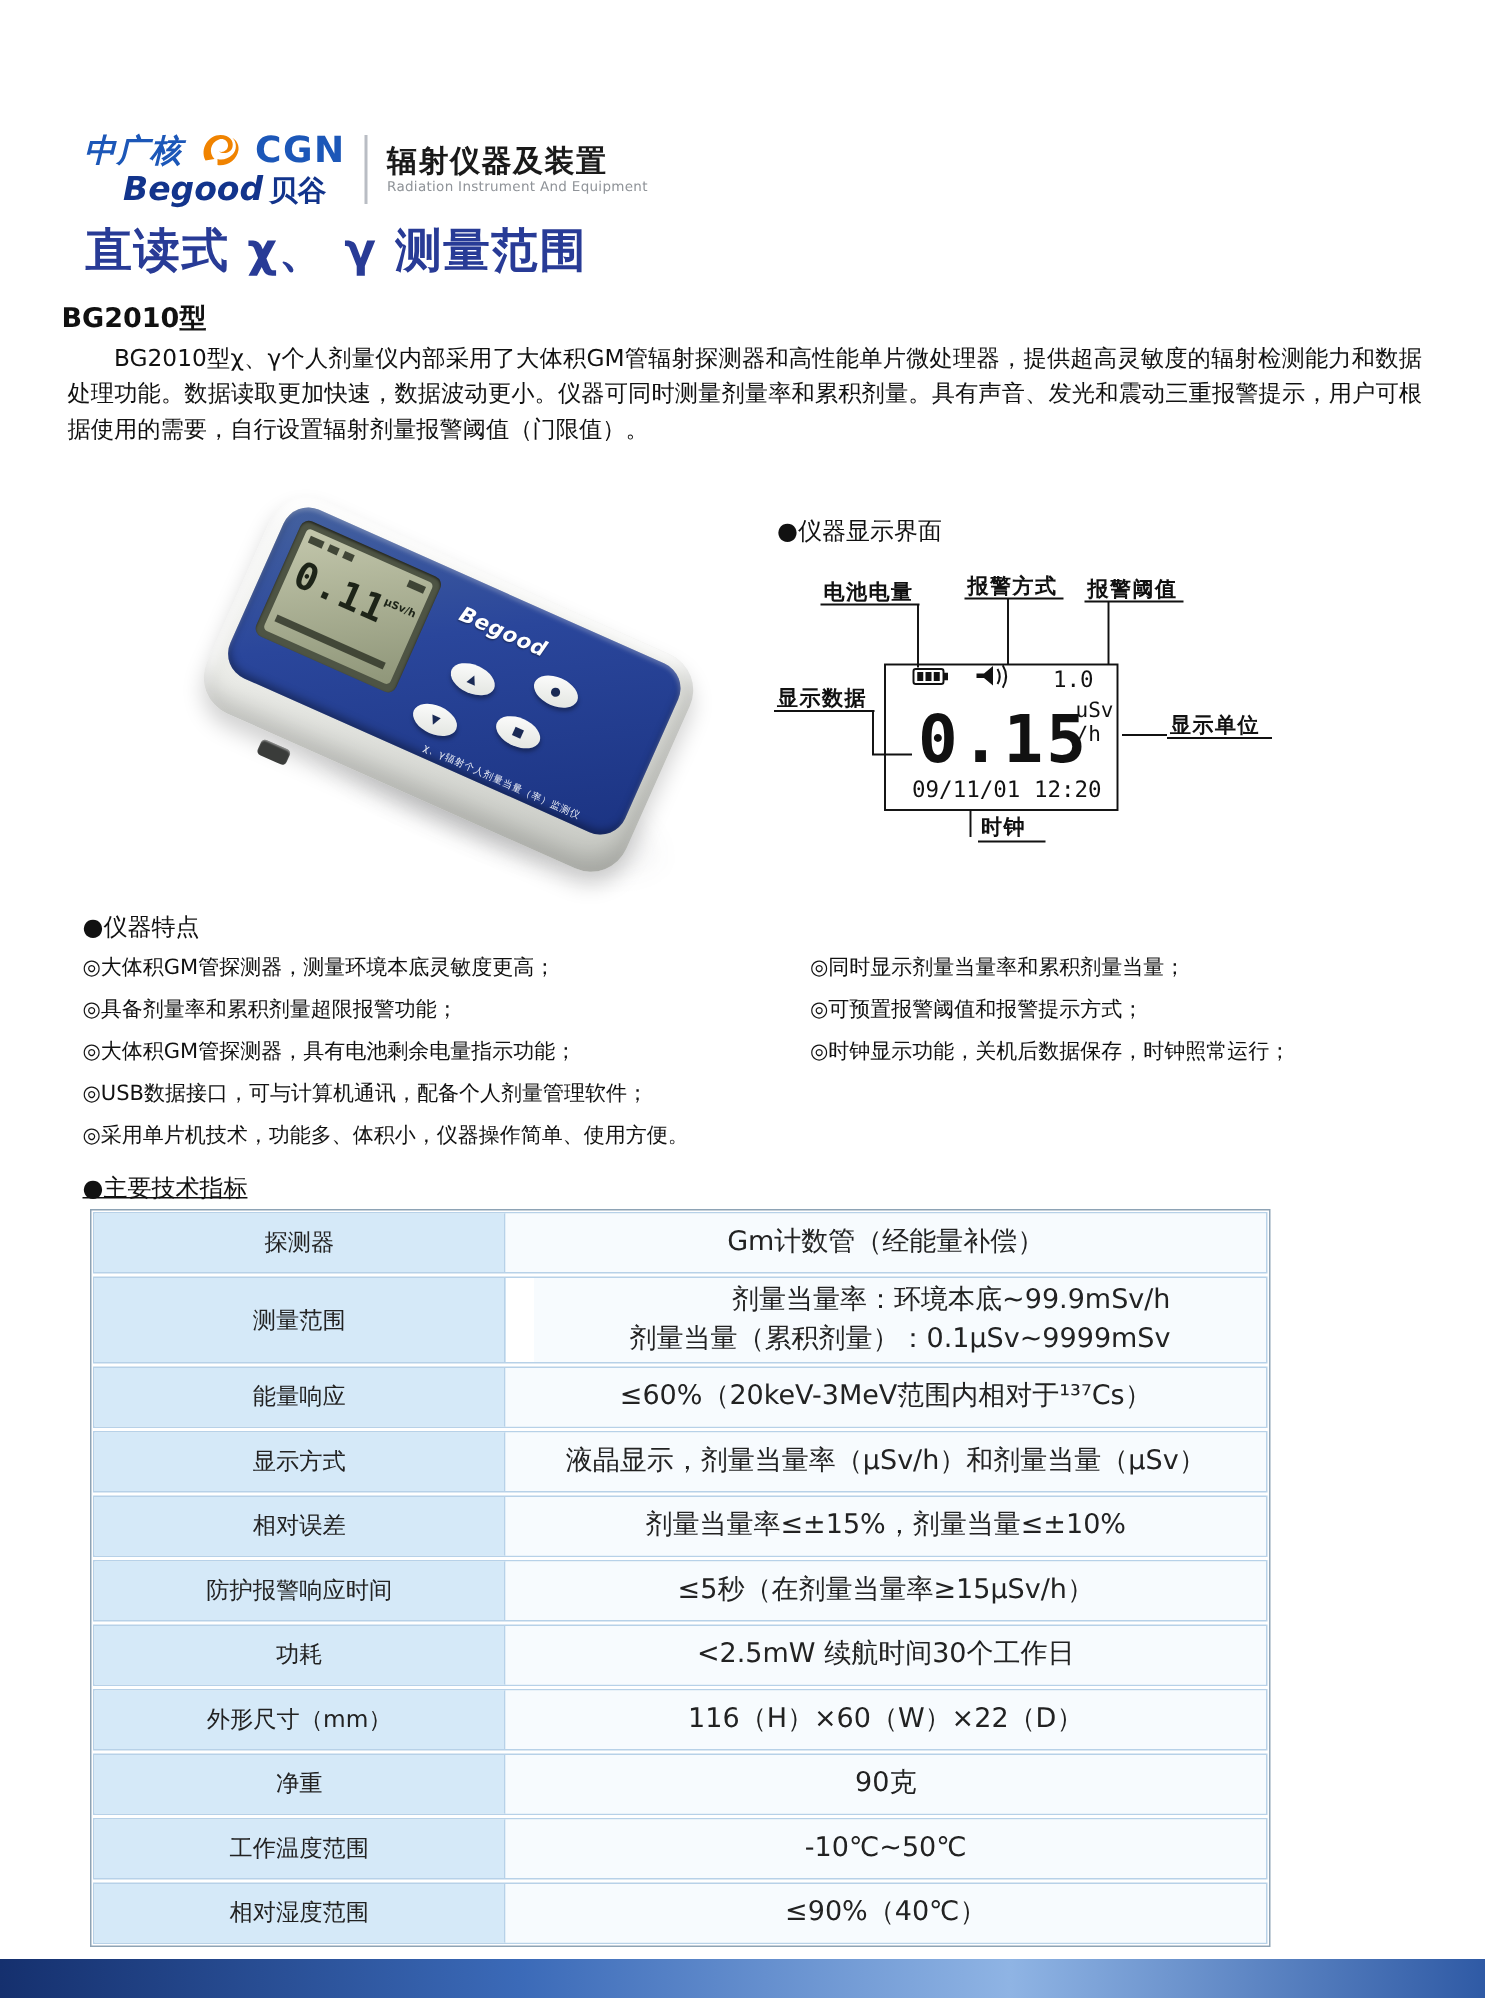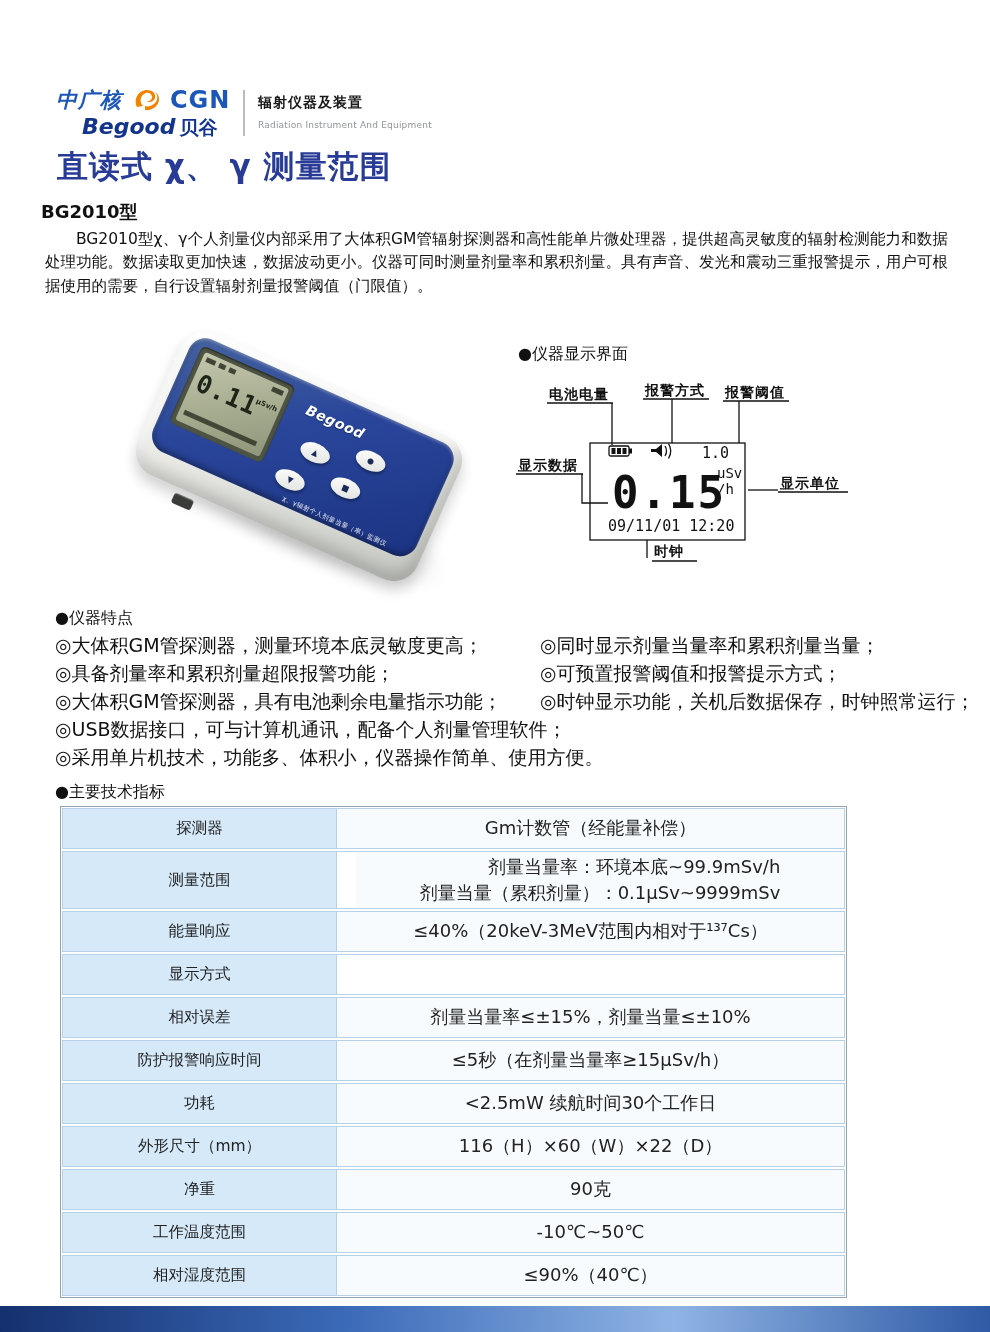--- a/index.html
+++ b/index.html
@@ -10,21 +10,21 @@
   
   .logo-block { position:absolute; left:56px; top:86px; }
   .logo-line1 { display:flex; align-items:center; gap:8px; }
   .logo-cn { font-size:21px; font-weight:bold; color:#1c57b8; font-style:italic; letter-spacing:1px; }
   .logo-mark { width:30px; height:26px; margin:0 1px; }
   .logo-cgn { font-size:24px; font-weight:bold; color:#1c57b8; letter-spacing:1px; }
   .logo-line2 { margin-top:0px; padding-left:26px; display:flex; align-items:baseline; gap:4px; }
   .logo-en { font-size:22px; font-weight:bold; font-style:italic; color:#12348c; letter-spacing:0px; }
   .logo-beigu { font-size:19px; font-weight:bold; color:#12348c; }
   .hdr-divider { position:absolute; left:243px; top:90px; width:2px; height:46px; background:#b9bdc4; }
-  .dept-cn { position:absolute; left:258px; top:94px; font-size:14px; font-weight:bold; color:#1a1a1a; letter-spacing:1px; }
+  .dept-cn { position:absolute; left:258px; top:94px; font-size:20px; font-weight:bold; color:#1a1a1a; letter-spacing:1px; }
   .dept-en { position:absolute; left:258px; top:120px; font-size:9px; color:#8f9398; letter-spacing:.2px; }
 
   
   .doc-title { position:absolute; left:57px; top:146px; font-size:31px; font-weight:bold; color:#283b96; letter-spacing:1px; }
   .doc-model { position:absolute; left:41px; top:200px; font-size:18px; font-weight:bold; color:#111; }
   .doc-intro { position:absolute; left:45px; top:228px; width:903px; font-size:15.5px; line-height:1.5; text-align:justify; text-indent:2em; color:#111; }
 
   
   .device { position:absolute; left:118px; top:326px; width:378px; height:268px; }
   .dev-shadow { position:absolute; left:42px; top:148px; width:300px; height:86px; transform:rotate(24deg); background:radial-gradient(ellipse at center, rgba(50,52,60,.35) 0%, rgba(0,0,0,0) 70%); filter:blur(6px); }
@@ -52,27 +52,27 @@
   
   .disp-heading { position:absolute; left:518px; top:344px; font-size:16px; color:#111; }
   .disp-svg { position:absolute; left:512px; top:372px; }
   .disp-svg text { fill:#111; }
   .dlabel { font-size:14px; font-weight:bold; letter-spacing:1px; }
   .dmono { font-family:"DejaVu Sans Mono","Liberation Mono",monospace; }
   .dline { stroke:#111; stroke-width:1.3; fill:none; }
 
   
   .feat-heading { position:absolute; left:55px; top:608px; font-size:16px; color:#111; }
-  .feat-col { position:absolute; top:631px; font-size:19px; line-height:28px; color:#111; }
+  .feat-col { position:absolute; top:631px; font-size:14px; line-height:28px; color:#111; }
   .feat-col.left { left:55px; width:490px; }
   .feat-col.right { left:540px; width:430px; }
   .feat-item { white-space:nowrap; }
 
   
-  .spec-heading { position:absolute; left:55px; top:782px; font-size:16px; color:#111; }
+  .spec-heading { position:absolute; left:55px; top:782px; font-size:16px; color:#111;text-decoration:underline; }
   .spec-table { position:absolute; left:60px; top:806px; width:787px; display:flex; flex-direction:column; gap:2px; border:1px solid #8ea3b5; background:#fff; padding:1px; }
   .spec-row { display:flex; border:1px solid #b7d1e8; min-height:41px; }
   .spec-row.tall { min-height:58px;gap:19px; }
   .spec-label { width:274px; background:#d5e9f8; border-right:1px solid #b7d1e8; display:flex; align-items:center; justify-content:center; font-size:15.5px; color:#222; text-align:center; }
   .spec-value { flex:1; background:#f7fbfe; display:flex; align-items:center; justify-content:center; font-size:18px; color:#222; text-align:right; white-space:pre-line; line-height:1.45; }
 
   
   .footer-bar { position:absolute; left:0; bottom:0; width:990px; height:26px;
       background:linear-gradient(90deg,#15306e 0%,#3b6ab8 35%,#8fb4e4 68%,#2f5aa5 100%); }
 </style>
@@ -208,24 +208,25 @@
       <div class="spec-label">探测器</div>
       <div class="spec-value">Gm计数管（经能量补偿）</div>
     </div>
     <div class="spec-row tall">
       <div class="spec-label">测量范围</div>
       <div class="spec-value">剂量当量率：环境本底~99.9mSv/h
 剂量当量（累积剂量）：0.1μSv~9999mSv</div>
     </div>
     <div class="spec-row">
       <div class="spec-label">能量响应</div>
-      <div class="spec-value">≤40%（20keV-3MeV范围内相对于¹³⁷Cs）</div>
+      <div class="spec-value">≤60%（20keV-3MeV范围内相对于¹³⁷Cs）</div>
     </div>
     <div class="spec-row">
       <div class="spec-label">显示方式</div>
+      <div class="spec-value">液晶显示，剂量当量率（μSv/h）和剂量当量（μSv）</div>
     </div>
     <div class="spec-row">
       <div class="spec-label">相对误差</div>
       <div class="spec-value">剂量当量率≤±15%，剂量当量≤±10%</div>
     </div>
     <div class="spec-row">
       <div class="spec-label">防护报警响应时间</div>
       <div class="spec-value">≤5秒（在剂量当量率≥15μSv/h）</div>
     </div>
     <div class="spec-row">

